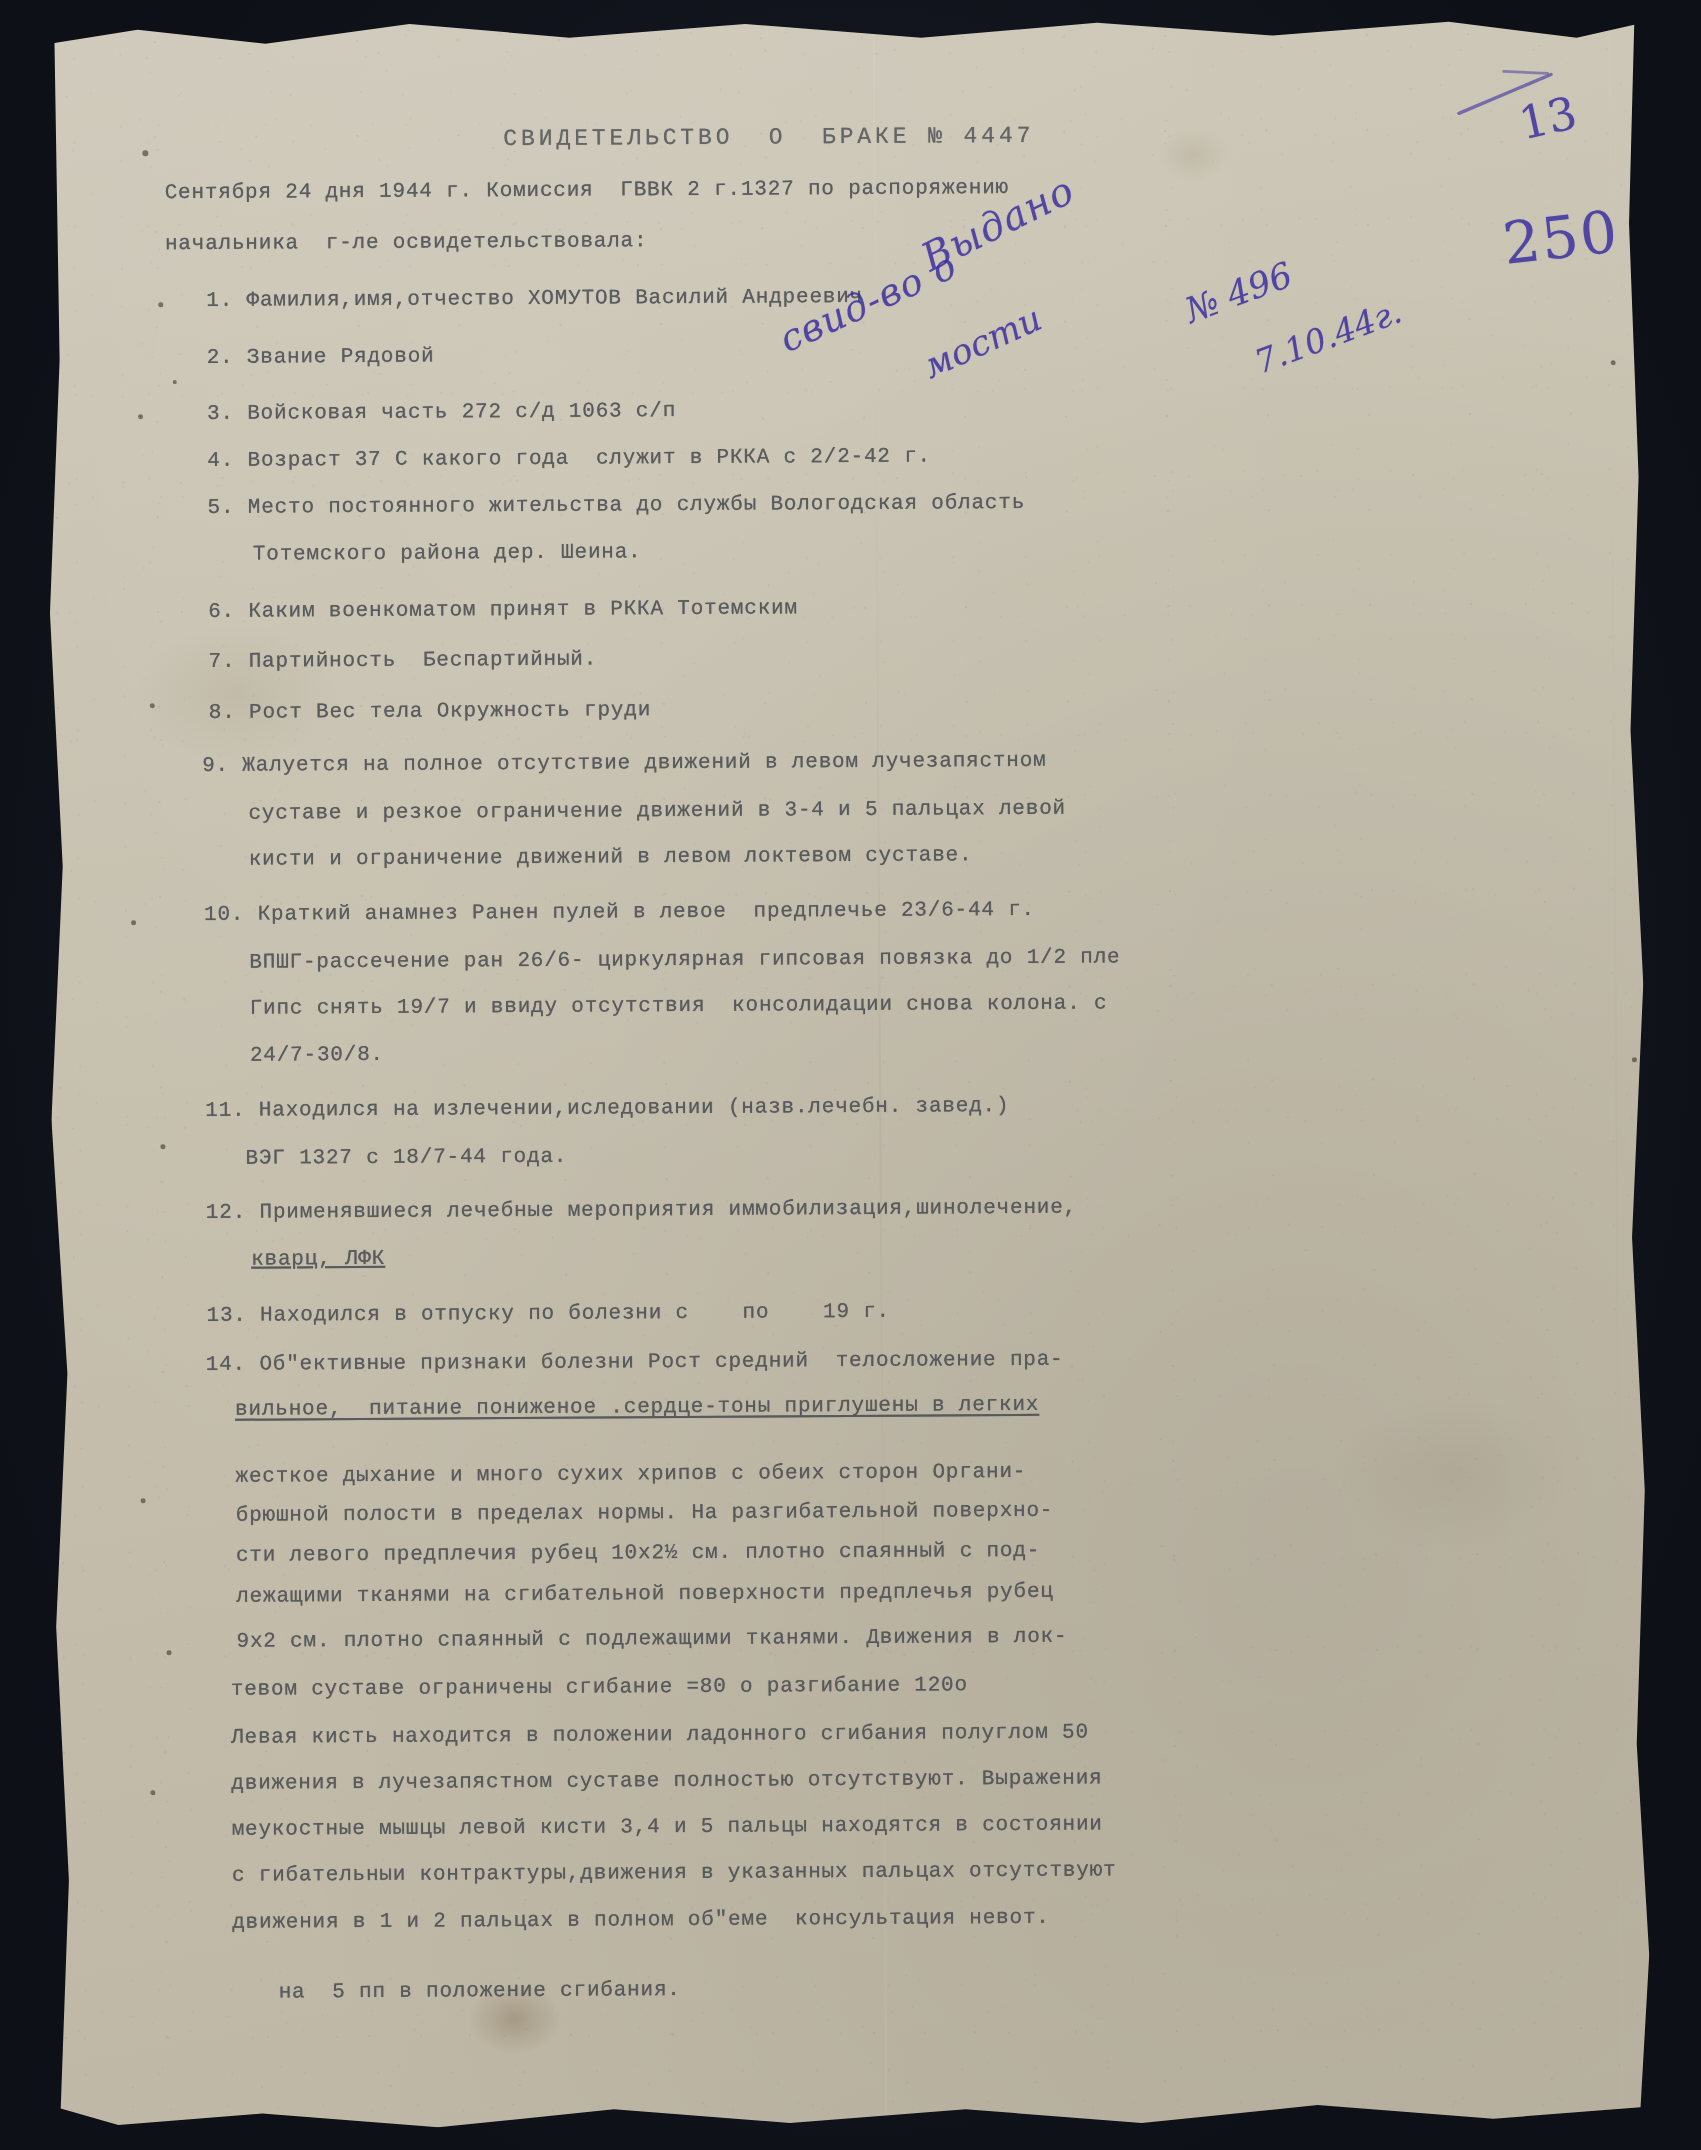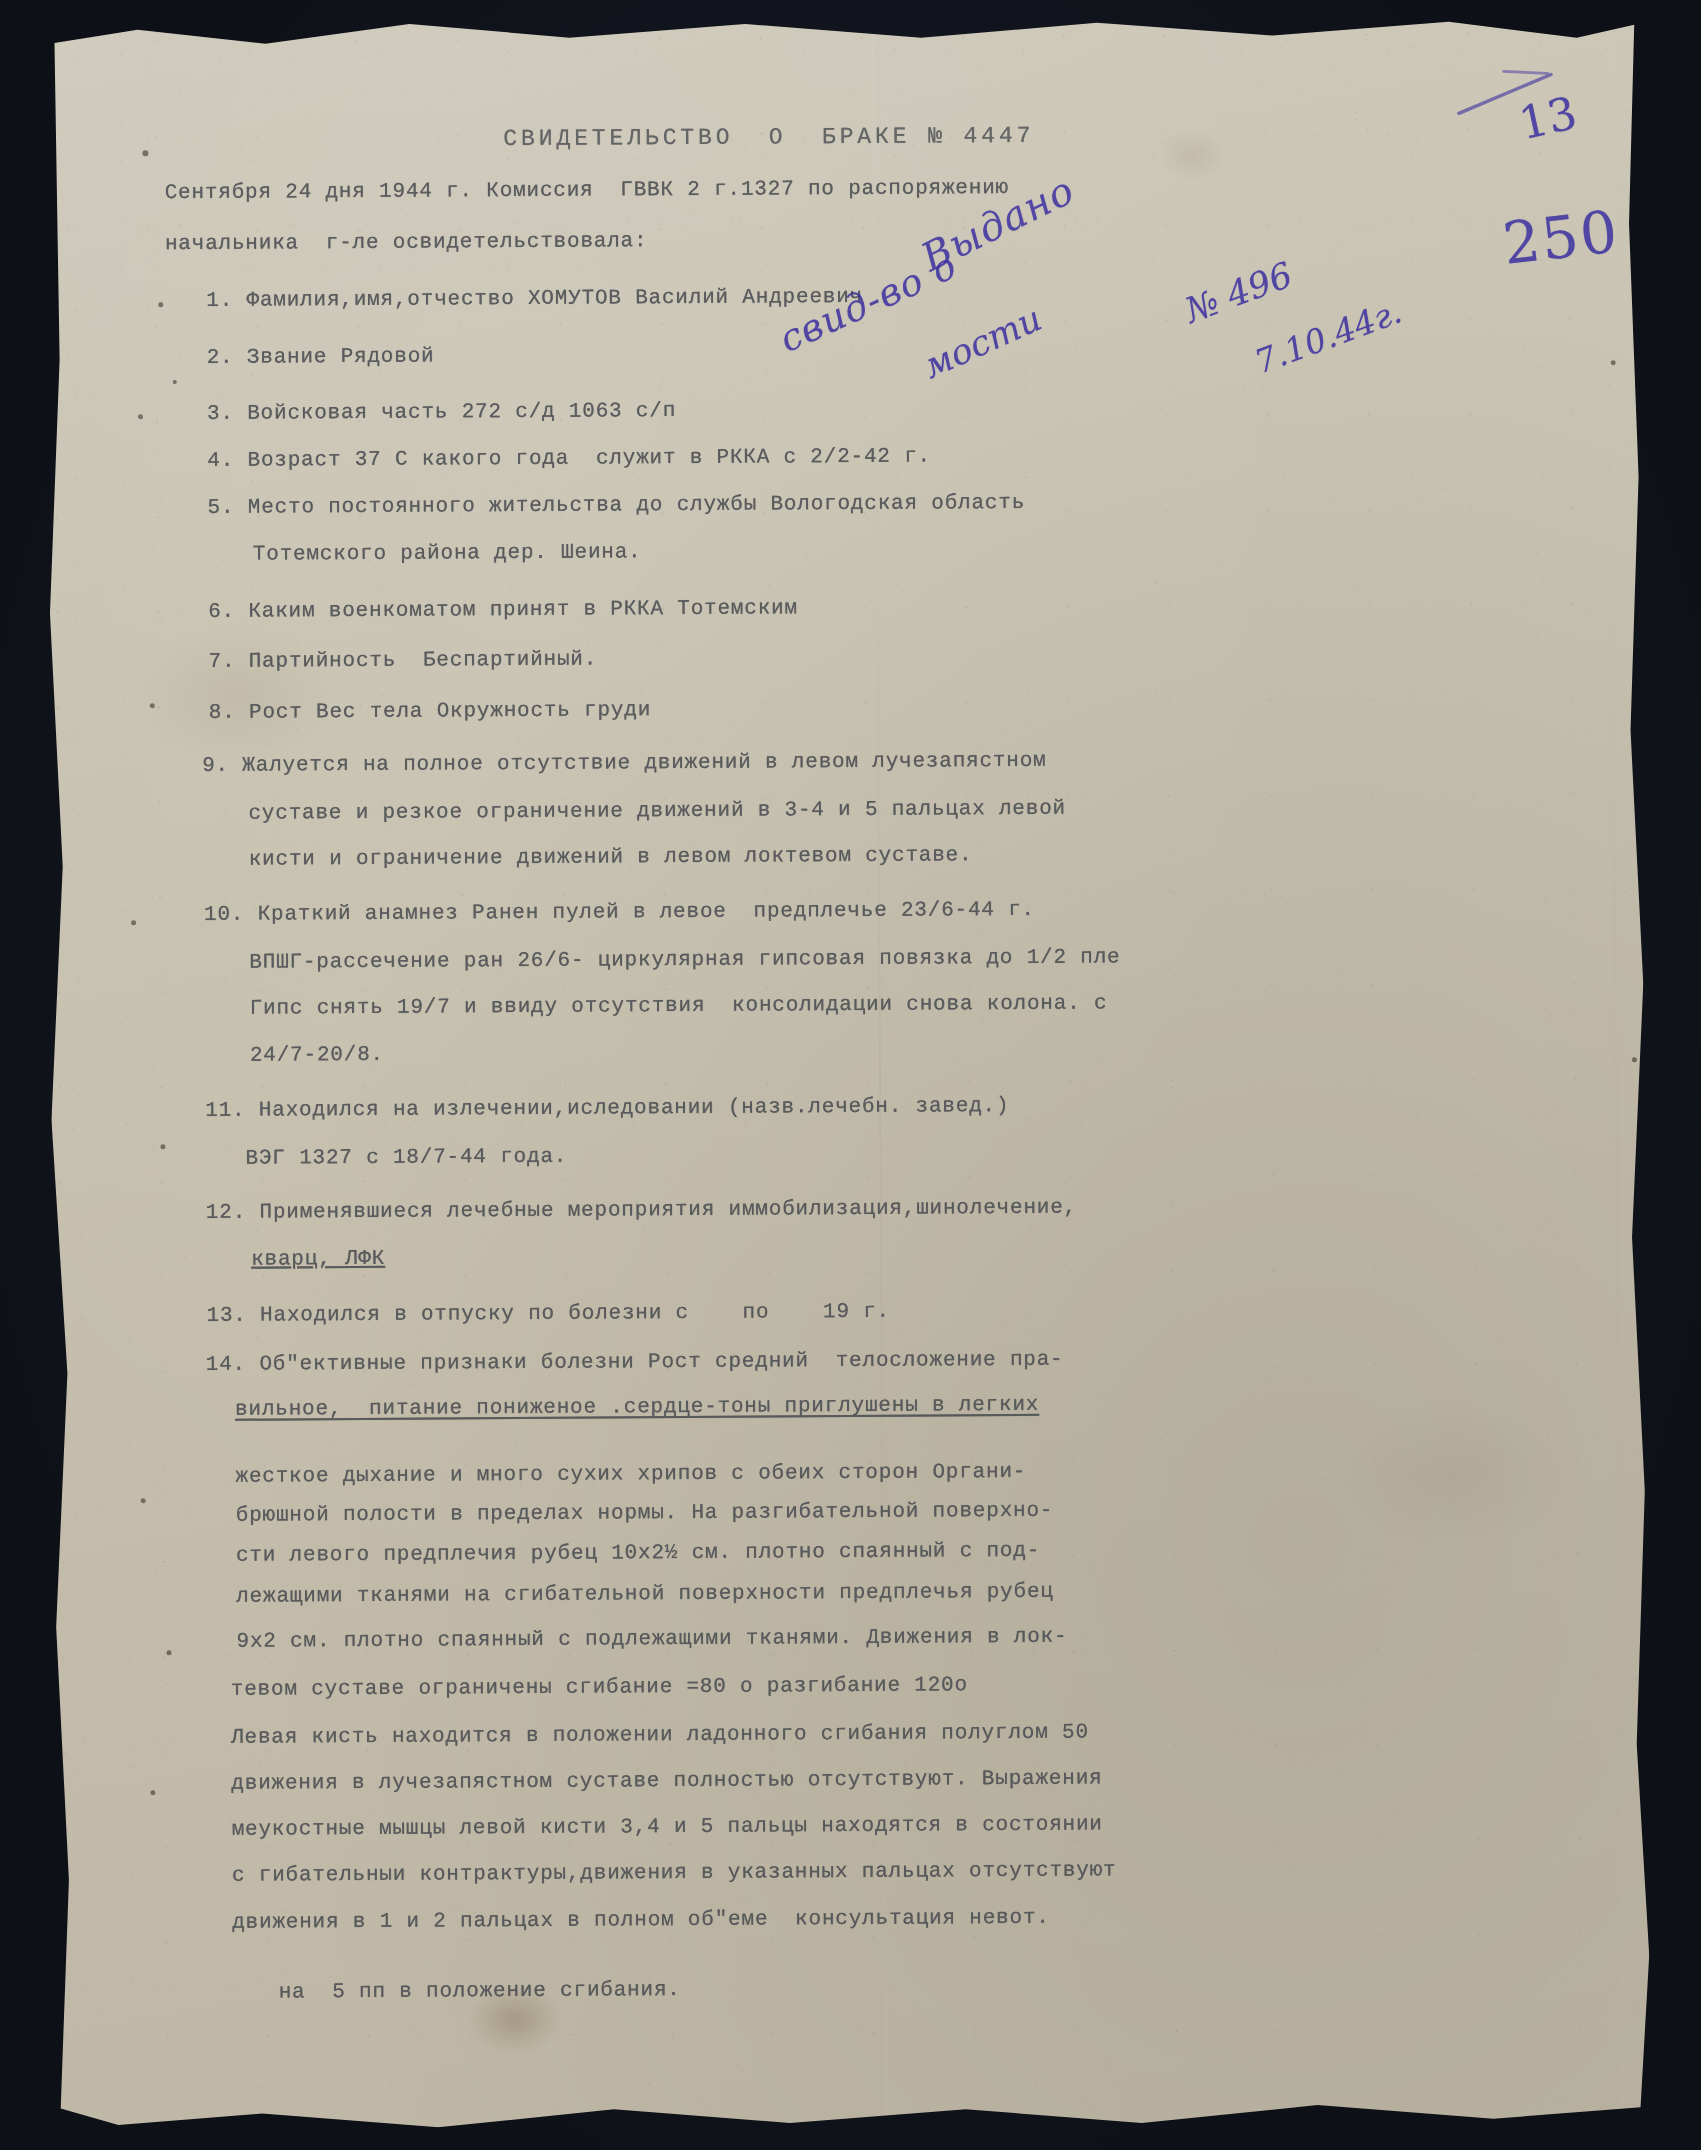--- a/index.html
+++ b/index.html
@@ -216,21 +216,21 @@
       <div class="ln" style="left:208px;  top:522px;">Тотемского района дер. Шеина.</div>
       <div class="ln" style="left:163px;  top:579px;">6. Каким военкоматом принят в РККА Тотемским</div>
       <div class="ln" style="left:163px;  top:629px;">7. Партийность  Беспартийный.</div>
       <div class="ln" style="left:163px;  top:680px;">8. Рост Вес тела Окружность груди</div>
       <div class="ln" style="left:156px;  top:733px;">9. Жалуется на полное отсутствие движений в левом лучезапястном</div>
       <div class="ln" style="left:202px;  top:781px;">суставе и резкое ограничение движений в 3-4 и 5 пальцах левой</div>
       <div class="ln" style="left:202px;  top:827px;">кисти и ограничение движений в левом локтевом суставе.</div>
       <div class="ln" style="left:157px;  top:882px;">10. Краткий анамнез Ранен пулей в левое  предплечье 23/6-44 г.</div>
       <div class="ln" style="left:202px;  top:930px;">ВПШГ-рассечение ран 26/6- циркулярная гипсовая повязка до 1/2 пле</div>
       <div class="ln" style="left:202px;  top:976px;">Гипс снять 19/7 и ввиду отсутствия  консолидации снова колона. с</div>
-      <div class="ln" style="left:202px;  top:1023px;">24/7-20/8.</div>
+      <div class="ln" style="left:202px;  top:1023px;">24/7-30/8.</div>
       <div class="ln" style="left:157px;  top:1078px;">11. Находился на излечении,иследовании (назв.лечебн. завед.)</div>
       <div class="ln" style="left:197px;  top:1126px;">ВЭГ 1327 с 18/7-44 года.</div>
       <div class="ln" style="left:157px;  top:1180px;">12. Применявшиеся лечебные мероприятия иммобилизация,шинолечение,</div>
       <div class="ln" style="left:202px;  top:1227px;text-decoration:underline;">кварц, ЛФК</div>
       <div class="ln" style="left:157px;  top:1283px;">13. Находился в отпуску по болезни с    по    19 г.</div>
       <div class="ln" style="left:156px;  top:1332px;">14. Об"ективные признаки болезни Рост средний  телосложение пра-</div>
       <div class="ln u" style="left:185px; top:1377px;">вильное,  питание пониженое .сердце-тоны приглушены в легких</div>
 
       <div class="ln" style="left:185px;  top:1444px;">жесткое дыхание и много сухих хрипов с обеих сторон Органи-</div>
       <div class="ln" style="left:185px;  top:1483px;">брюшной полости в пределах нормы. На разгибательной поверхно-</div>

